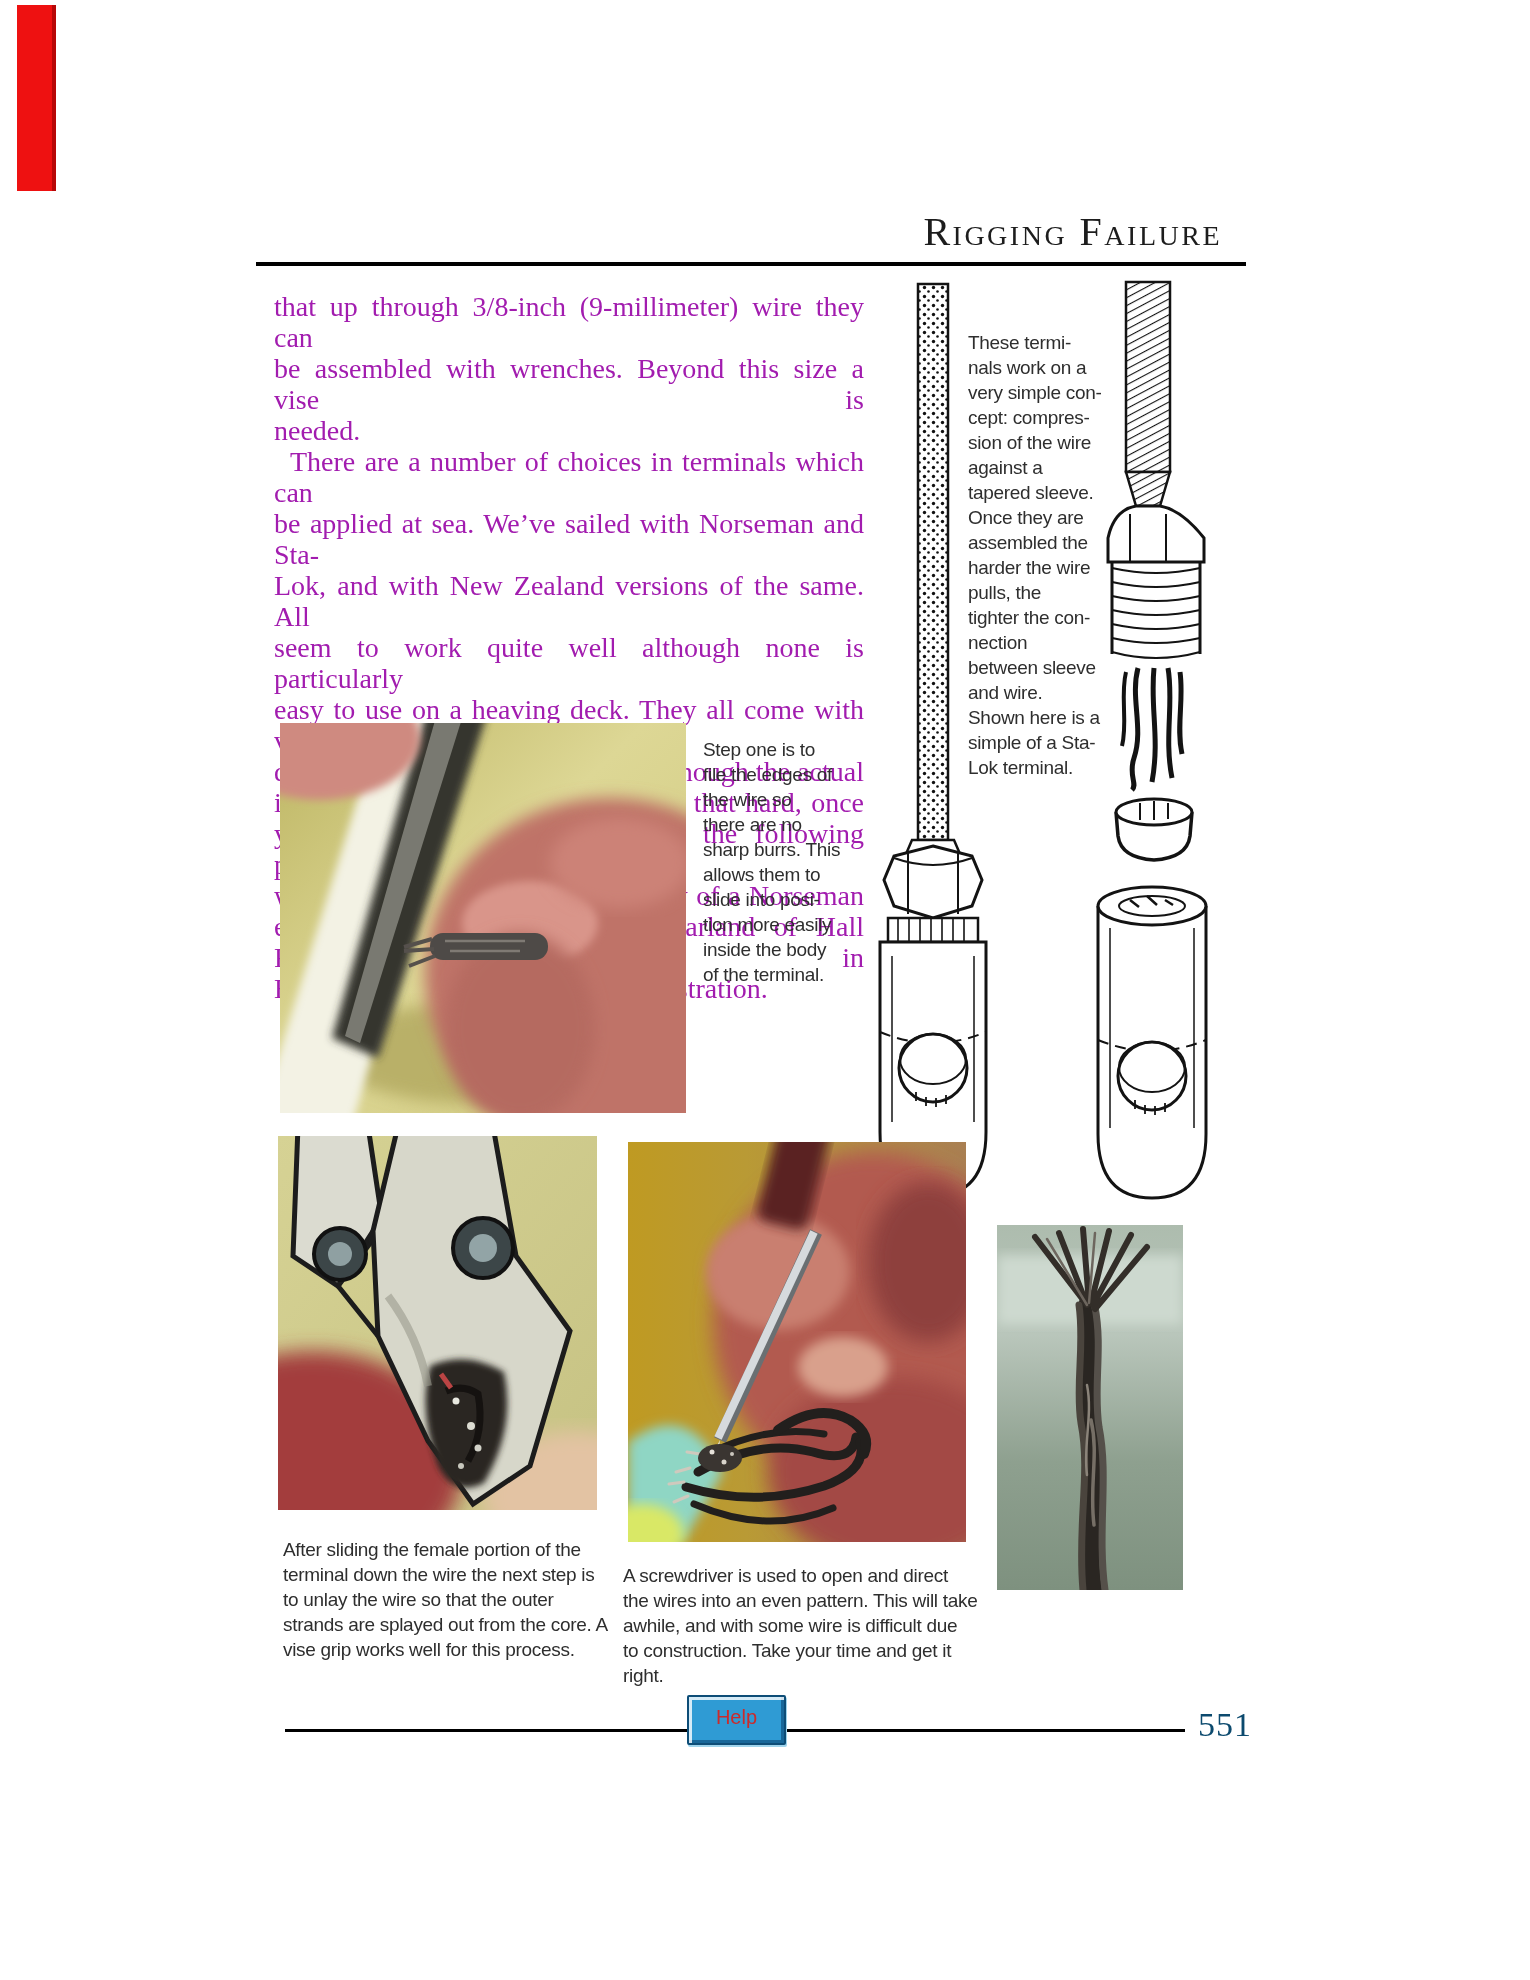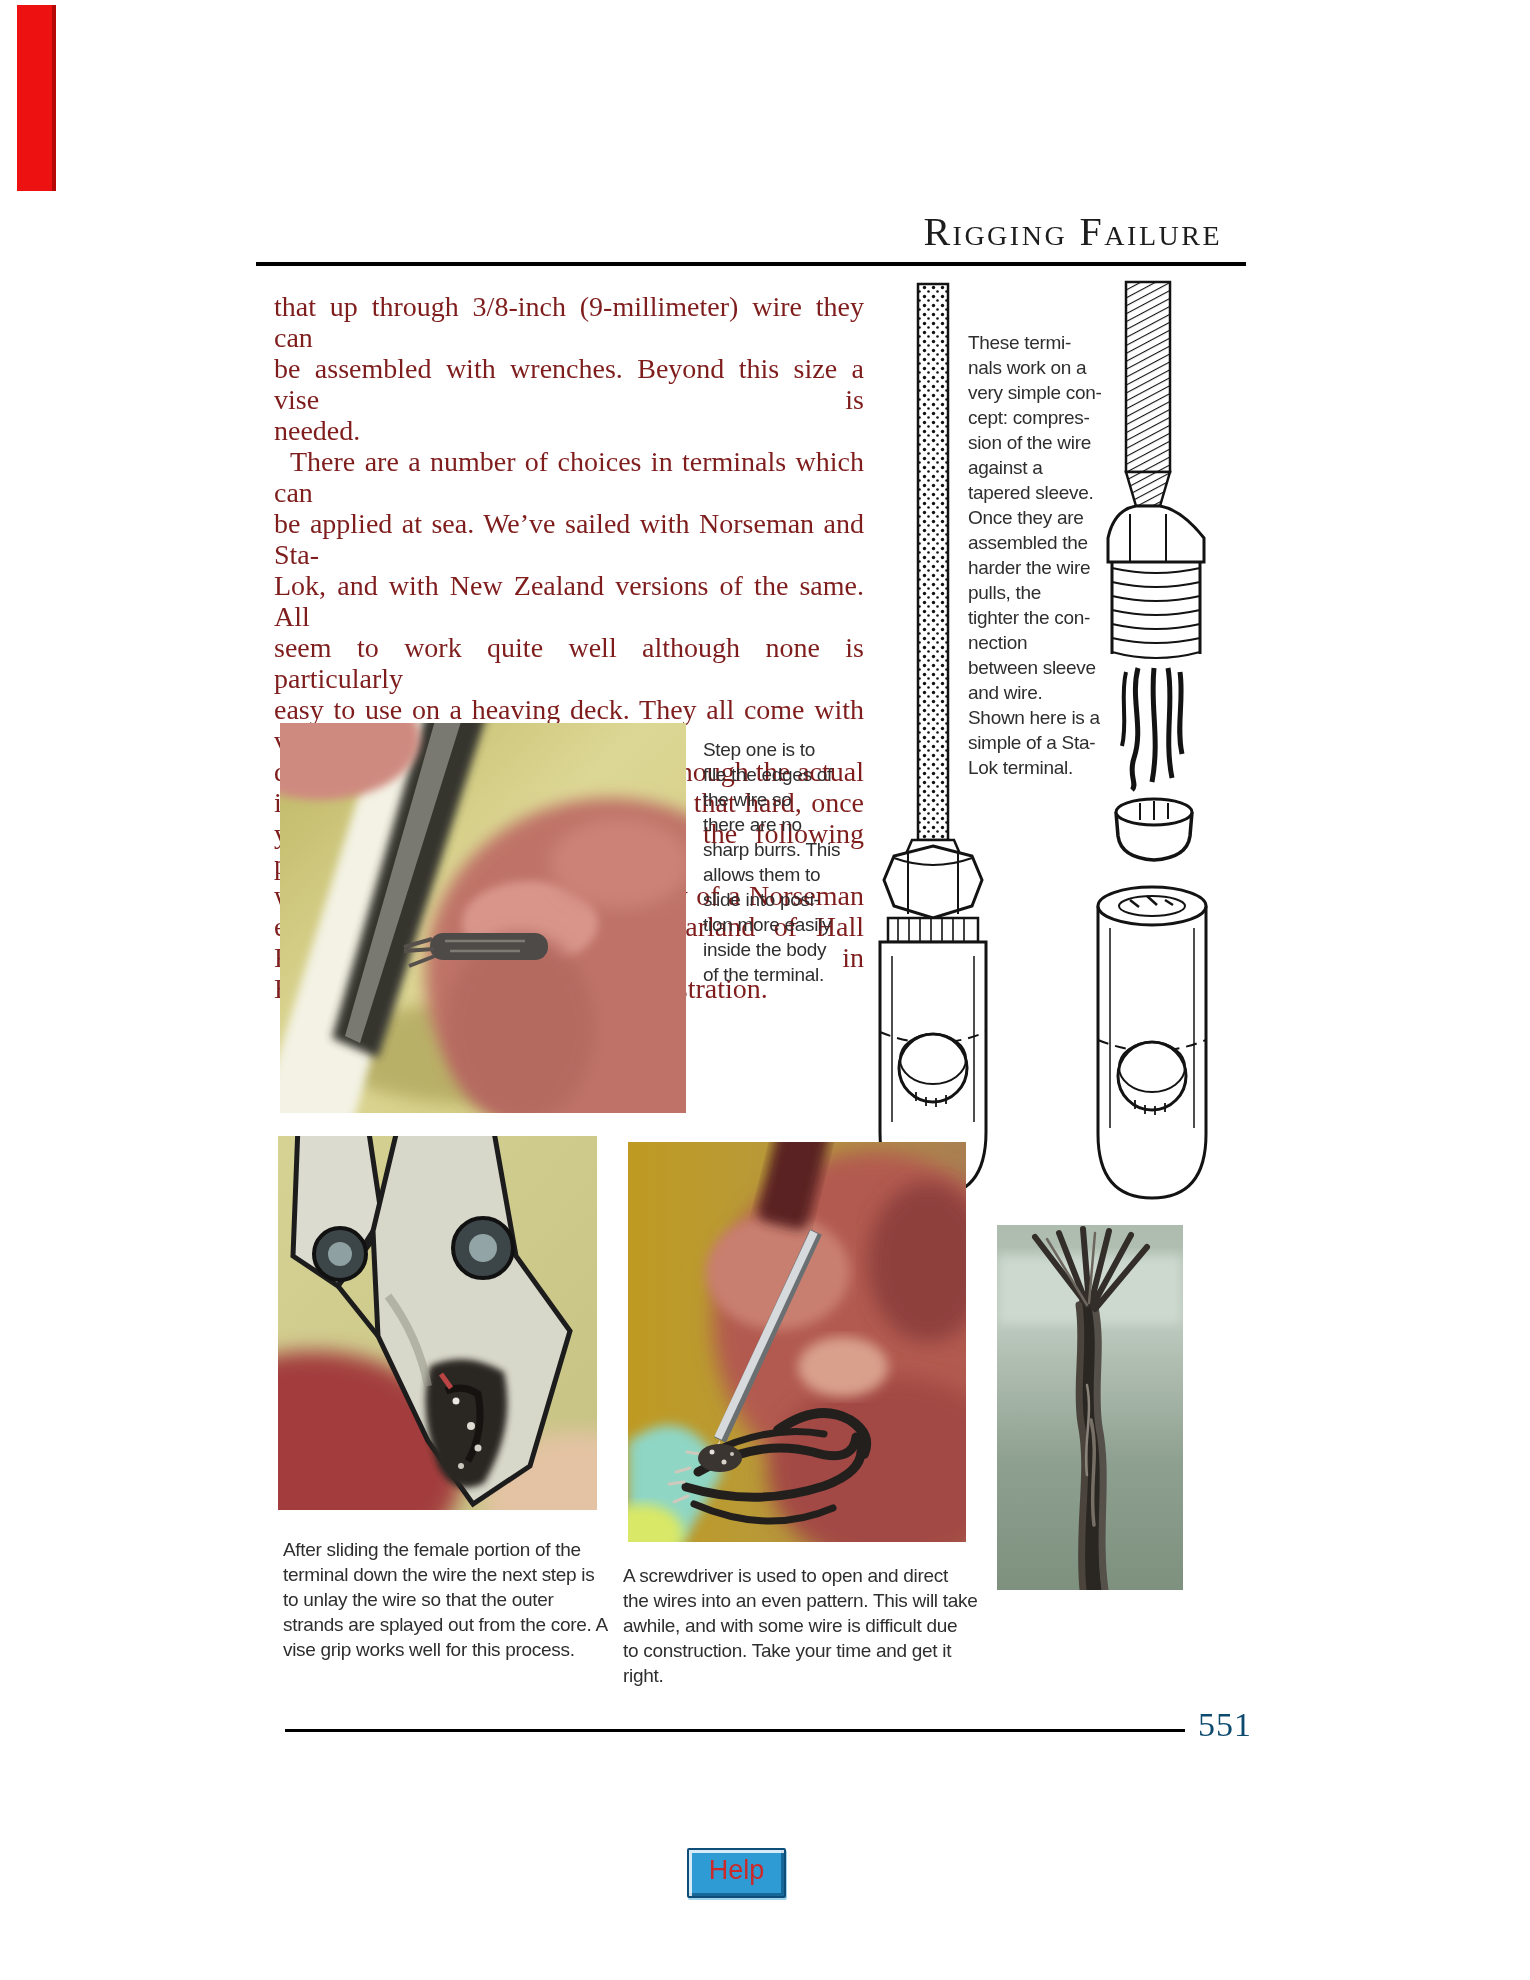--- a/index.html
+++ b/index.html
@@ -14,21 +14,21 @@
     box-shadow:inset -4px 0 0 #b70808;}
 
   
   .header-title{
     top:208px;right:308px;font-size:40px;font-variant:small-caps;
     letter-spacing:2.5px;color:#1d1d1d;font-weight:400;white-space:nowrap;text-align:right;
   }
   .header-rule{left:256px;top:262px;width:990px;height:4px;background:#000;}
 
   
-  .body-text{left:274px;top:291px;width:590px;color:#7f1d1d;font-size:28px;}
+  .body-text{left:274px;top:291px;width:590px;color:#a21caf;font-size:28px;}
   .jline{line-height:31px;text-align:justify;text-align-last:justify;white-space:normal;}
   .para .jline:last-child{text-align-last:left;}
   .p2 .jline:first-child{text-indent:16px;}
 
   
   .caption{font-family:"Liberation Sans","DejaVu Sans",sans-serif;color:#2e2e2e;
     font-size:19px;letter-spacing:-0.3px;}
   .caption .line{line-height:25px;white-space:nowrap;}
   .sketch-cap{left:968px;top:330px;width:136px;}
   .step-cap{left:703px;top:737px;width:170px;}
@@ -45,25 +45,25 @@
   .photo4{left:997px;top:1225px;width:186px;height:365px;}
 
   
   .sketch{left:868px;top:276px;width:340px;height:930px;}
 
   
   .footer-rule{left:285px;top:1729px;width:900px;height:3px;background:#000;}
   .page-number{left:1198px;top:1706px;font-size:34px;color:#0c4a6e;letter-spacing:1px;}
 
   .help-btn{
-    left:687px;top:1848px;width:95px;height:46px;
+    left:687px;top:1695px;width:95px;height:46px;
     background:#2f9bd4;border:2px solid #0d4d77;border-radius:2px;
     box-shadow:inset 3px 3px 0 rgba(255,255,255,0.8), inset -3px -3px 0 rgba(6,60,104,0.55), 1px 2px 0 #9fd4ec;
     color:#cc2a2a;font-family:"Liberation Sans","DejaVu Sans",sans-serif;
-    font-size:27px;line-height:40px;text-align:center;cursor:pointer;
+    font-size:20px;line-height:40px;text-align:center;cursor:pointer;
   }
 </style>
 </head>
 <body>
 
 <div class="abs red-tab"></div>
 
 <div class="abs header-title">Rigging Failure</div>
 <div class="abs header-rule"></div>
 

